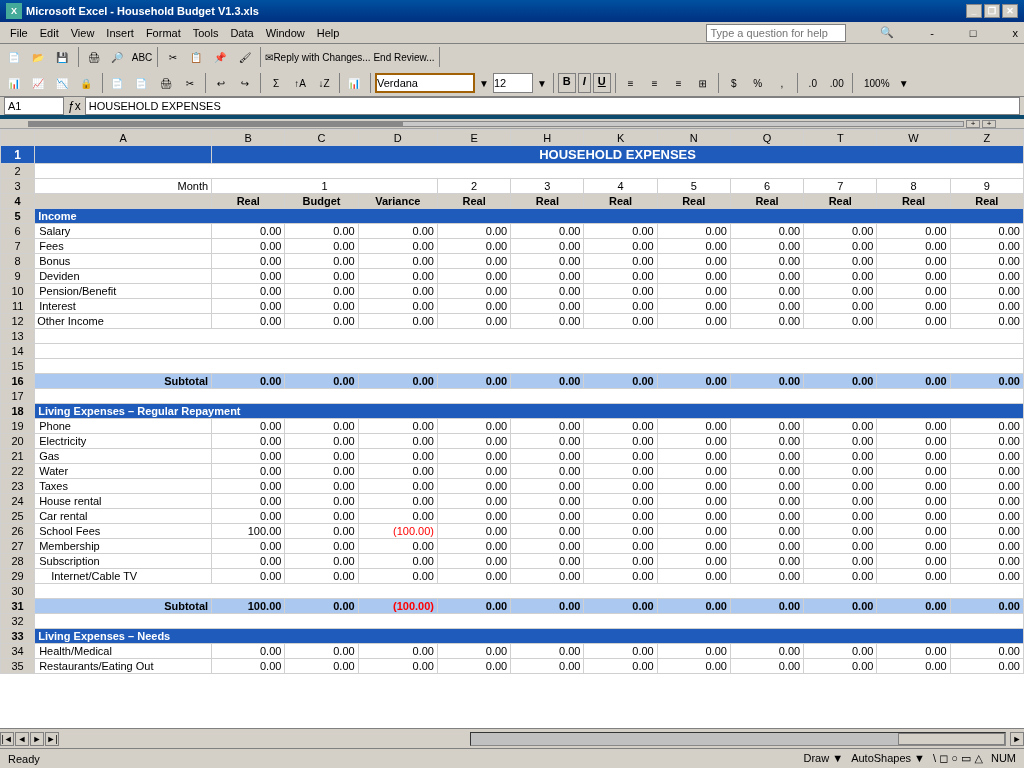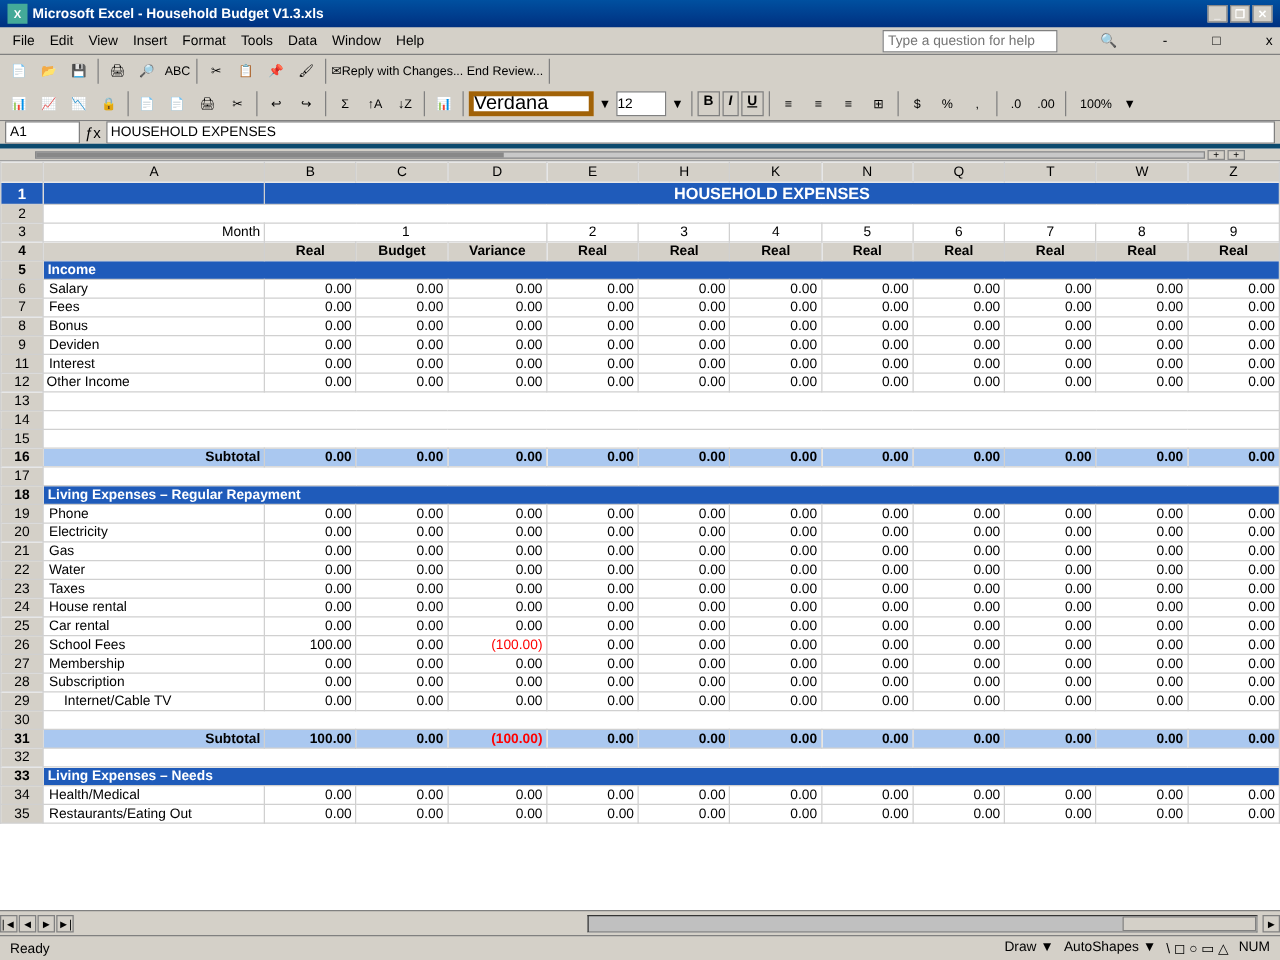--- a/index.html
+++ b/index.html
@@ -41,21 +41,21 @@
     }
     .toolbar-row {
       display: flex;
       align-items: center;
       padding: 2px 4px;
       gap: 2px;
       min-height: 26px;
     }
     .toolbar-separator { width: 1px; height: 20px; background: #808080; margin: 0 2px; }
     .tb-icon { width: 22px; height: 22px; background: #d4d0c8; border: 1px solid transparent; display: inline-flex; align-items: center; justify-content: center; cursor: pointer; font-size: 10px; }
-    .font-select { width: 100px; height: 20px; font-size: 16px; border: 4px solid #a16207; }
+    .font-select { width: 100px; height: 20px; font-size: 11px; border: 2px solid #a16207; }
     .font-size-select { width: 40px; height: 20px; font-size: 11px; border: 1px solid #808080; }
     .tb-btn-text { padding: 1px 4px; height: 20px; background: #d4d0c8; border: 1px solid #808080; font-size: 11px; font-weight: bold; cursor: pointer; }
 
     
     .formula-bar {
       display: flex;
       align-items: center;
       background: #d4d0c8;
       border-bottom: 4px solid #0c4a6e;
       height: 22px;
@@ -454,20 +454,35 @@
             <td class="data-cell">0.00</td>
             <td class="data-cell">0.00</td>
             <td class="data-cell">0.00</td>
             <td class="data-cell">0.00</td>
             <td class="data-cell">0.00</td>
             <td class="data-cell">0.00</td>
             <td class="data-cell">0.00</td>
             <td class="data-cell">0.00</td>
           </tr>
 
+          <tr>
+            <td class="row-header">10</td>
+            <td style="padding-left:4px;">Pension/Benefit</td>
+            <td class="data-cell">0.00</td>
+            <td class="data-cell">0.00</td>
+            <td class="data-cell">0.00</td>
+            <td class="data-cell">0.00</td>
+            <td class="data-cell">0.00</td>
+            <td class="data-cell">0.00</td>
+            <td class="data-cell">0.00</td>
+            <td class="data-cell">0.00</td>
+            <td class="data-cell">0.00</td>
+            <td class="data-cell">0.00</td>
+            <td class="data-cell">0.00</td>
+          </tr>
 
           <tr>
             <td class="row-header">11</td>
             <td style="padding-left:4px;">Interest</td>
             <td class="data-cell">0.00</td>
             <td class="data-cell">0.00</td>
             <td class="data-cell">0.00</td>
             <td class="data-cell">0.00</td>
             <td class="data-cell">0.00</td>
             <td class="data-cell">0.00</td>

